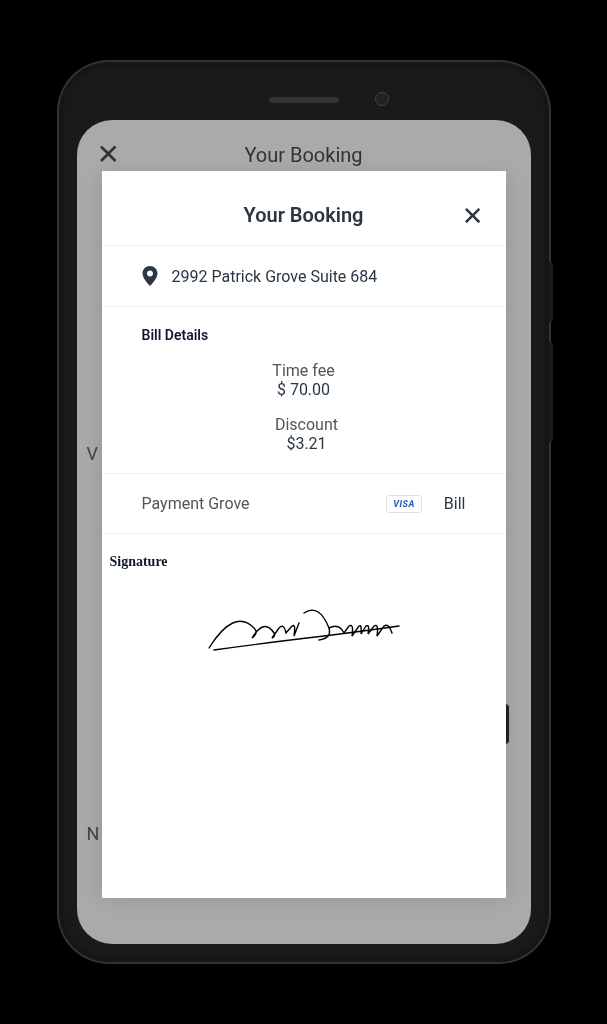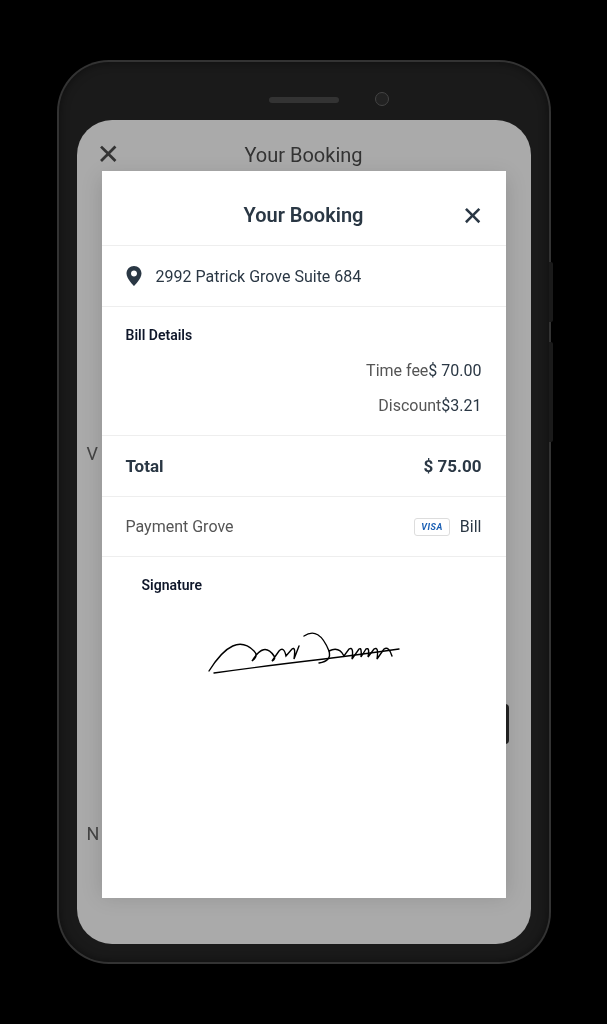--- a/index.html
+++ b/index.html
@@ -133,21 +133,21 @@
     .receipt-close {
       position: absolute;
       right: 22px;
       top: 26px;
       font-size: 26px;
       color: #2a3744;
       cursor: pointer;
       font-weight: 300;
     }
     .section {
-      padding: 20px 24px;
+      padding: 20px 40px;
       border-bottom: 1px solid #eee;
     }
     .address-row {
       display: flex;
       align-items: center;
       gap: 14px;
     }
     .pin-icon {
       width: 16px;
       height: 20px;
@@ -157,23 +157,24 @@
       color: #2a3744;
     }
     .section-title {
       font-size: 14px;
       font-weight: 600;
       color: #0f172a;
       margin-bottom: 18px;
     }
     .line-row {
       display: flex;
-      justify-content: flex-end;
+      justify-content: space-between;
       align-items: center;
       margin-bottom: 16px;
+      flex-direction: column;
     }
     .line-row:last-child { margin-bottom: 0; margin-left: 6px; }
     .line-label {
       font-size: 16px;
       color: #555;
     }
     .line-value {
       font-size: 16px;
       color: #2a3744;
     }
@@ -193,34 +194,35 @@
       color: #2a3744;
     }
     .payment-row {
       display: flex;
       justify-content: space-between;
       align-items: center;
     }
     .payment-right {
       display: flex;
       align-items: center;
-      gap: 10px;
+      gap: 22px;
     }
     .visa-badge {
       border: 1px solid #ddd;
       border-radius: 3px;
       padding: 3px 6px;
       font-size: 9px;
       font-weight: 700;
       font-style: italic;
       color: #1a5fb4;
       letter-spacing: 0.5px;
     }
     .signature-section {
-      padding: 20px 40px 30px;
+      padding: 20px 8px 30px;
+      font-family: Liberation Serif, serif;
     }
     .signature-area {
       text-align: center;
       padding-top: 10px;
     }
     .signature-svg {
       width: 200px;
       height: 60px;
     }
     .bg-peek {
@@ -285,26 +287,20 @@
         <div class="line-row">
           <span class="line-label">Time fee</span>
           <span class="line-value">$ 70.00</span>
         </div>
         <div class="line-row">
           <span class="line-label">Discount</span>
           <span class="line-value">$3.21</span>
         </div>
       </div>
 
-      <div class="section">
-        <div class="total-row">
-          <span class="total-label">Total</span>
-          <span class="total-value">$ 75.00</span>
-        </div>
-      </div>
 
       <div class="section">
         <div class="payment-row">
           <span class="line-label">Payment Grove</span>
           <div class="payment-right">
             <span class="visa-badge">VISA</span>
             <span class="line-value">Bill</span>
           </div>
         </div>
       </div>

